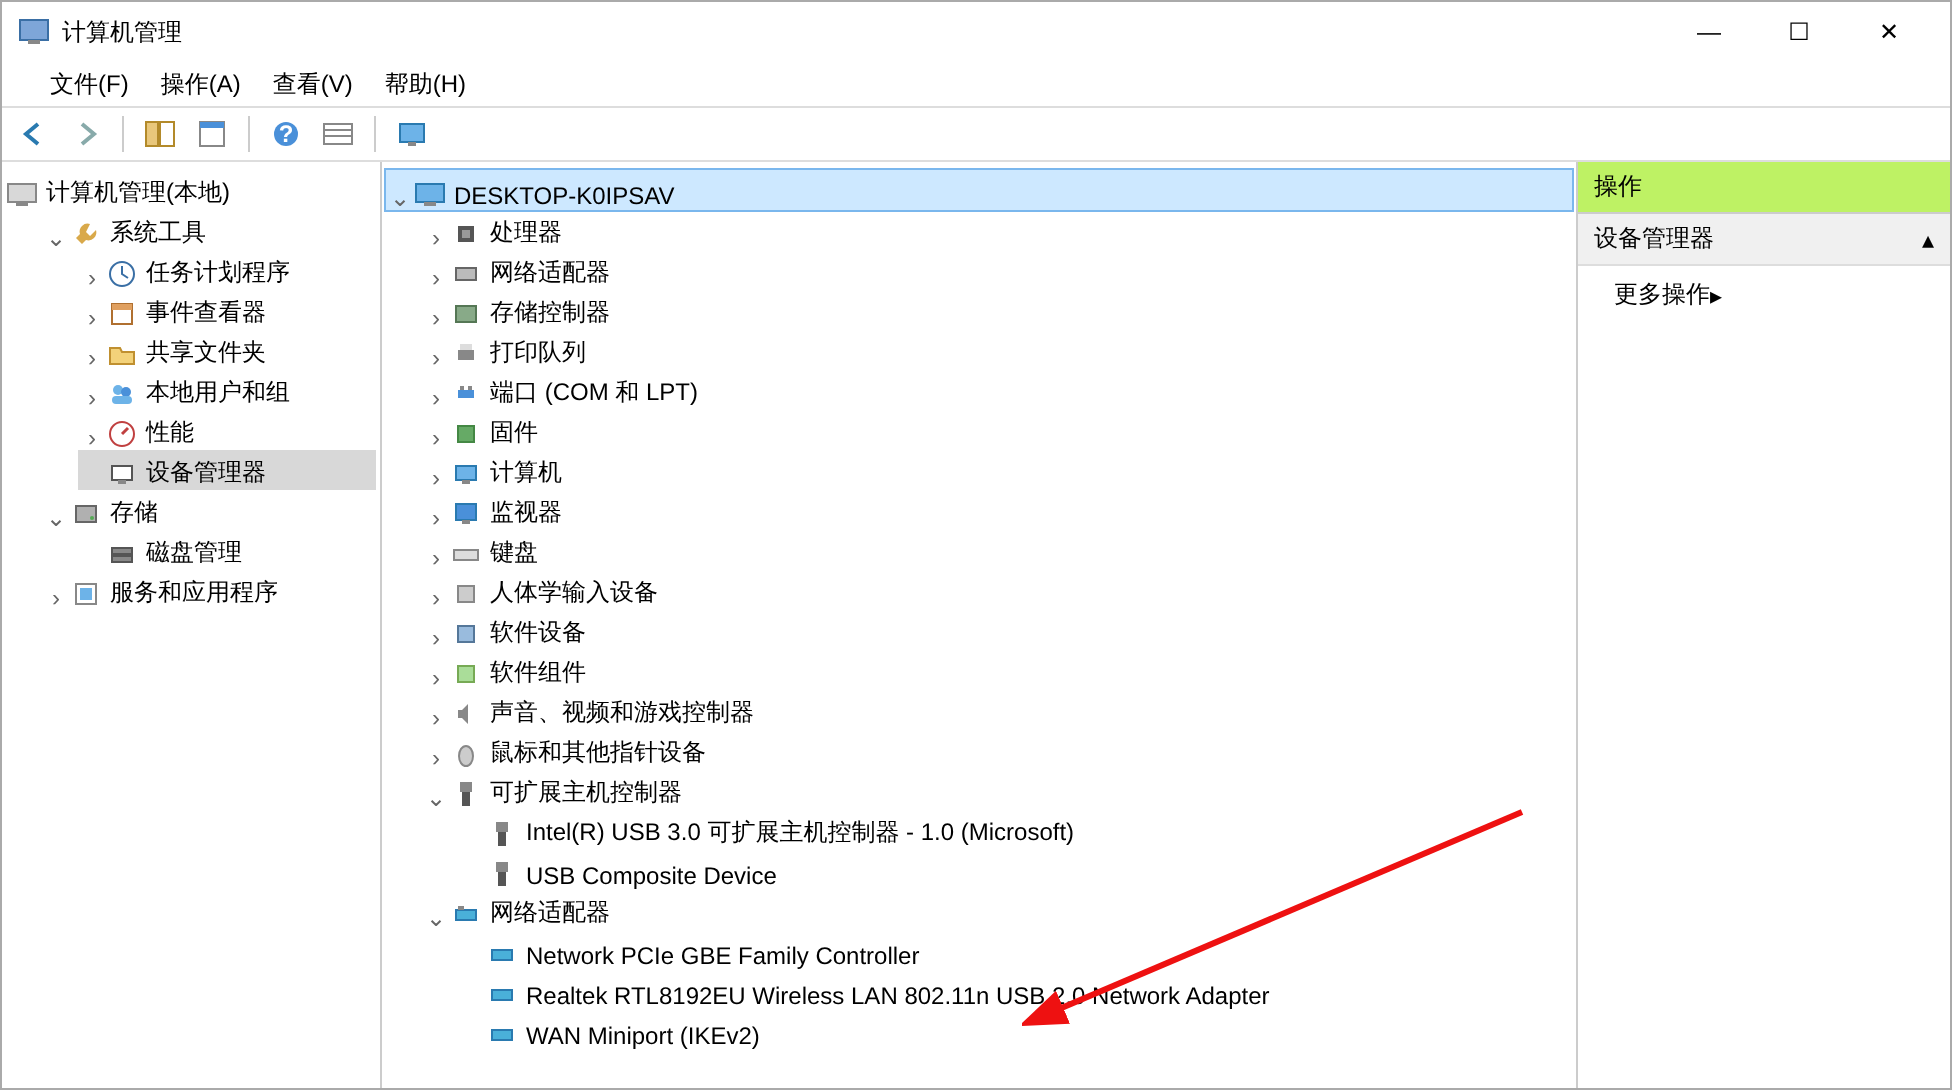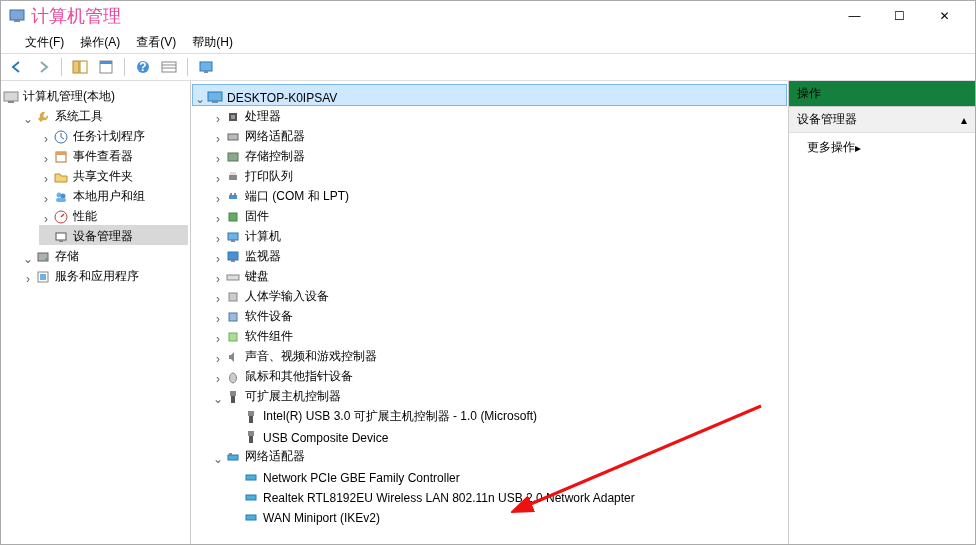--- a/index.html
+++ b/index.html
@@ -1,20 +1,20 @@
 <!DOCTYPE html>
 <html><head>
 <meta charset="utf-8">
 <style>
 * { box-sizing: border-box; margin: 0; padding: 0; font-family: "Microsoft YaHei", "Segoe UI", Tahoma, sans-serif; font-size: 12px; }
 body { background: #fff; width: 976px; height: 545px; overflow: hidden; border: 1px solid #aaa; position: relative; }
 
 .titlebar { height: 30px; display: flex; align-items: center; padding: 0 8px; }
 .titlebar .icon { width: 16px; height: 16px; margin-right: 6px; }
-.titlebar .title { flex: 1; font-size: 18px; color: #ec4899; }
+.titlebar .title { flex: 1; font-size: 12px; color: #000000; }
 .titlebar .winbtn { width: 45px; height: 30px; display: flex; align-items: center; justify-content: center; color: #000; }
 
 .menubar { height: 22px; display: flex; align-items: center; padding: 0 6px; gap: 4px; margin-left: 12px; }
 .menubar .item { padding: 2px 6px; }
 
 .toolbar { height: 28px; border-top: 1px solid #ddd; border-bottom: 1px solid #ddd; display: flex; align-items: center; padding: 0 4px; gap: 2px; }
 .toolbar .tbtn { width: 24px; height: 22px; display: flex; align-items: center; justify-content: center; border: 1px solid transparent; }
 .toolbar .sep { width: 1px; height: 18px; background: #ccc; margin: 0 4px; }
 
 .workspace { display: flex; height: calc(100% - 80px); }
@@ -25,21 +25,21 @@
 .tree { list-style: none; }
 .tree li { white-space: nowrap; }
 .tree .row { display: flex; align-items: flex-end; height: 20px; padding-right: 4px; }
 .tree .tw { width: 14px; text-align: center; color: #666; font-size: 12px; line-height: 1; user-select: none; margin-right: 0px; }
 .tree .ic { width: 16px; height: 16px; margin: 0 4px 0 0; display: inline-flex; align-items: center; justify-content: center; }
 .tree .lbl { }
 .tree ul { list-style: none; padding-left: 18px; }
 .row.selected { background: #d8d8d8; }
 .row.highlight { background: #cde8ff; outline: 1px solid #7ab7ed; }
 
-.pane-right .hdr { background: #15803d; border-bottom: 1px solid #ccc; padding: 4px 8px; font-weight: 400; }
+.pane-right .hdr { background: #bef264; border-bottom: 1px solid #ccc; padding: 4px 8px; font-weight: 400; }
 .pane-right .sect { background: #f0f0f0; border-bottom: 1px solid #ddd; padding: 4px 8px; display: flex; justify-content: space-between; align-items: center; }
 .pane-right .link { padding: 6px 18px; display: flex; justify-content: flex-start; align-items: center; }
 
 .arrow-svg { position: absolute; pointer-events: none; }
 
 svg { display: block; }
 </style>
 </head>
 <body>
 
@@ -220,20 +220,34 @@
             <div class="row">
               <span class="tw">⌄</span>
               <span class="ic">
                   <svg width="14" height="14">
                     <rect x="2" y="3" width="10" height="8" fill="#b0b0b0" stroke="#666"></rect>
                     <circle cx="10" cy="9" r="1" fill="#5a5"></circle>
                   </svg>
                 </span>
               <span class="lbl">存储</span>
             </div>
+            <ul>
+              <li>
+                  <div class="row">
+                    <span class="tw"></span>
+                    <span class="ic">
+                      <svg width="14" height="14">
+                        <rect x="2" y="4" width="10" height="3" fill="#888" stroke="#555"></rect>
+                        <rect x="2" y="8" width="10" height="3" fill="#888" stroke="#555"></rect>
+                      </svg>
+                    </span>
+                    <span class="lbl">磁盘管理</span>
+                  </div>
+                </li>
+            </ul>
           </li>
           <li>
             <div class="row">
               <span class="tw">›</span>
               <span class="ic">
                   <svg width="14" height="14">
                     <rect x="2" y="2" width="10" height="10" fill="#fff" stroke="#888"></rect>
                     <rect x="4" y="4" width="6" height="6" fill="#6db3e8"></rect>
                   </svg>
                 </span>

